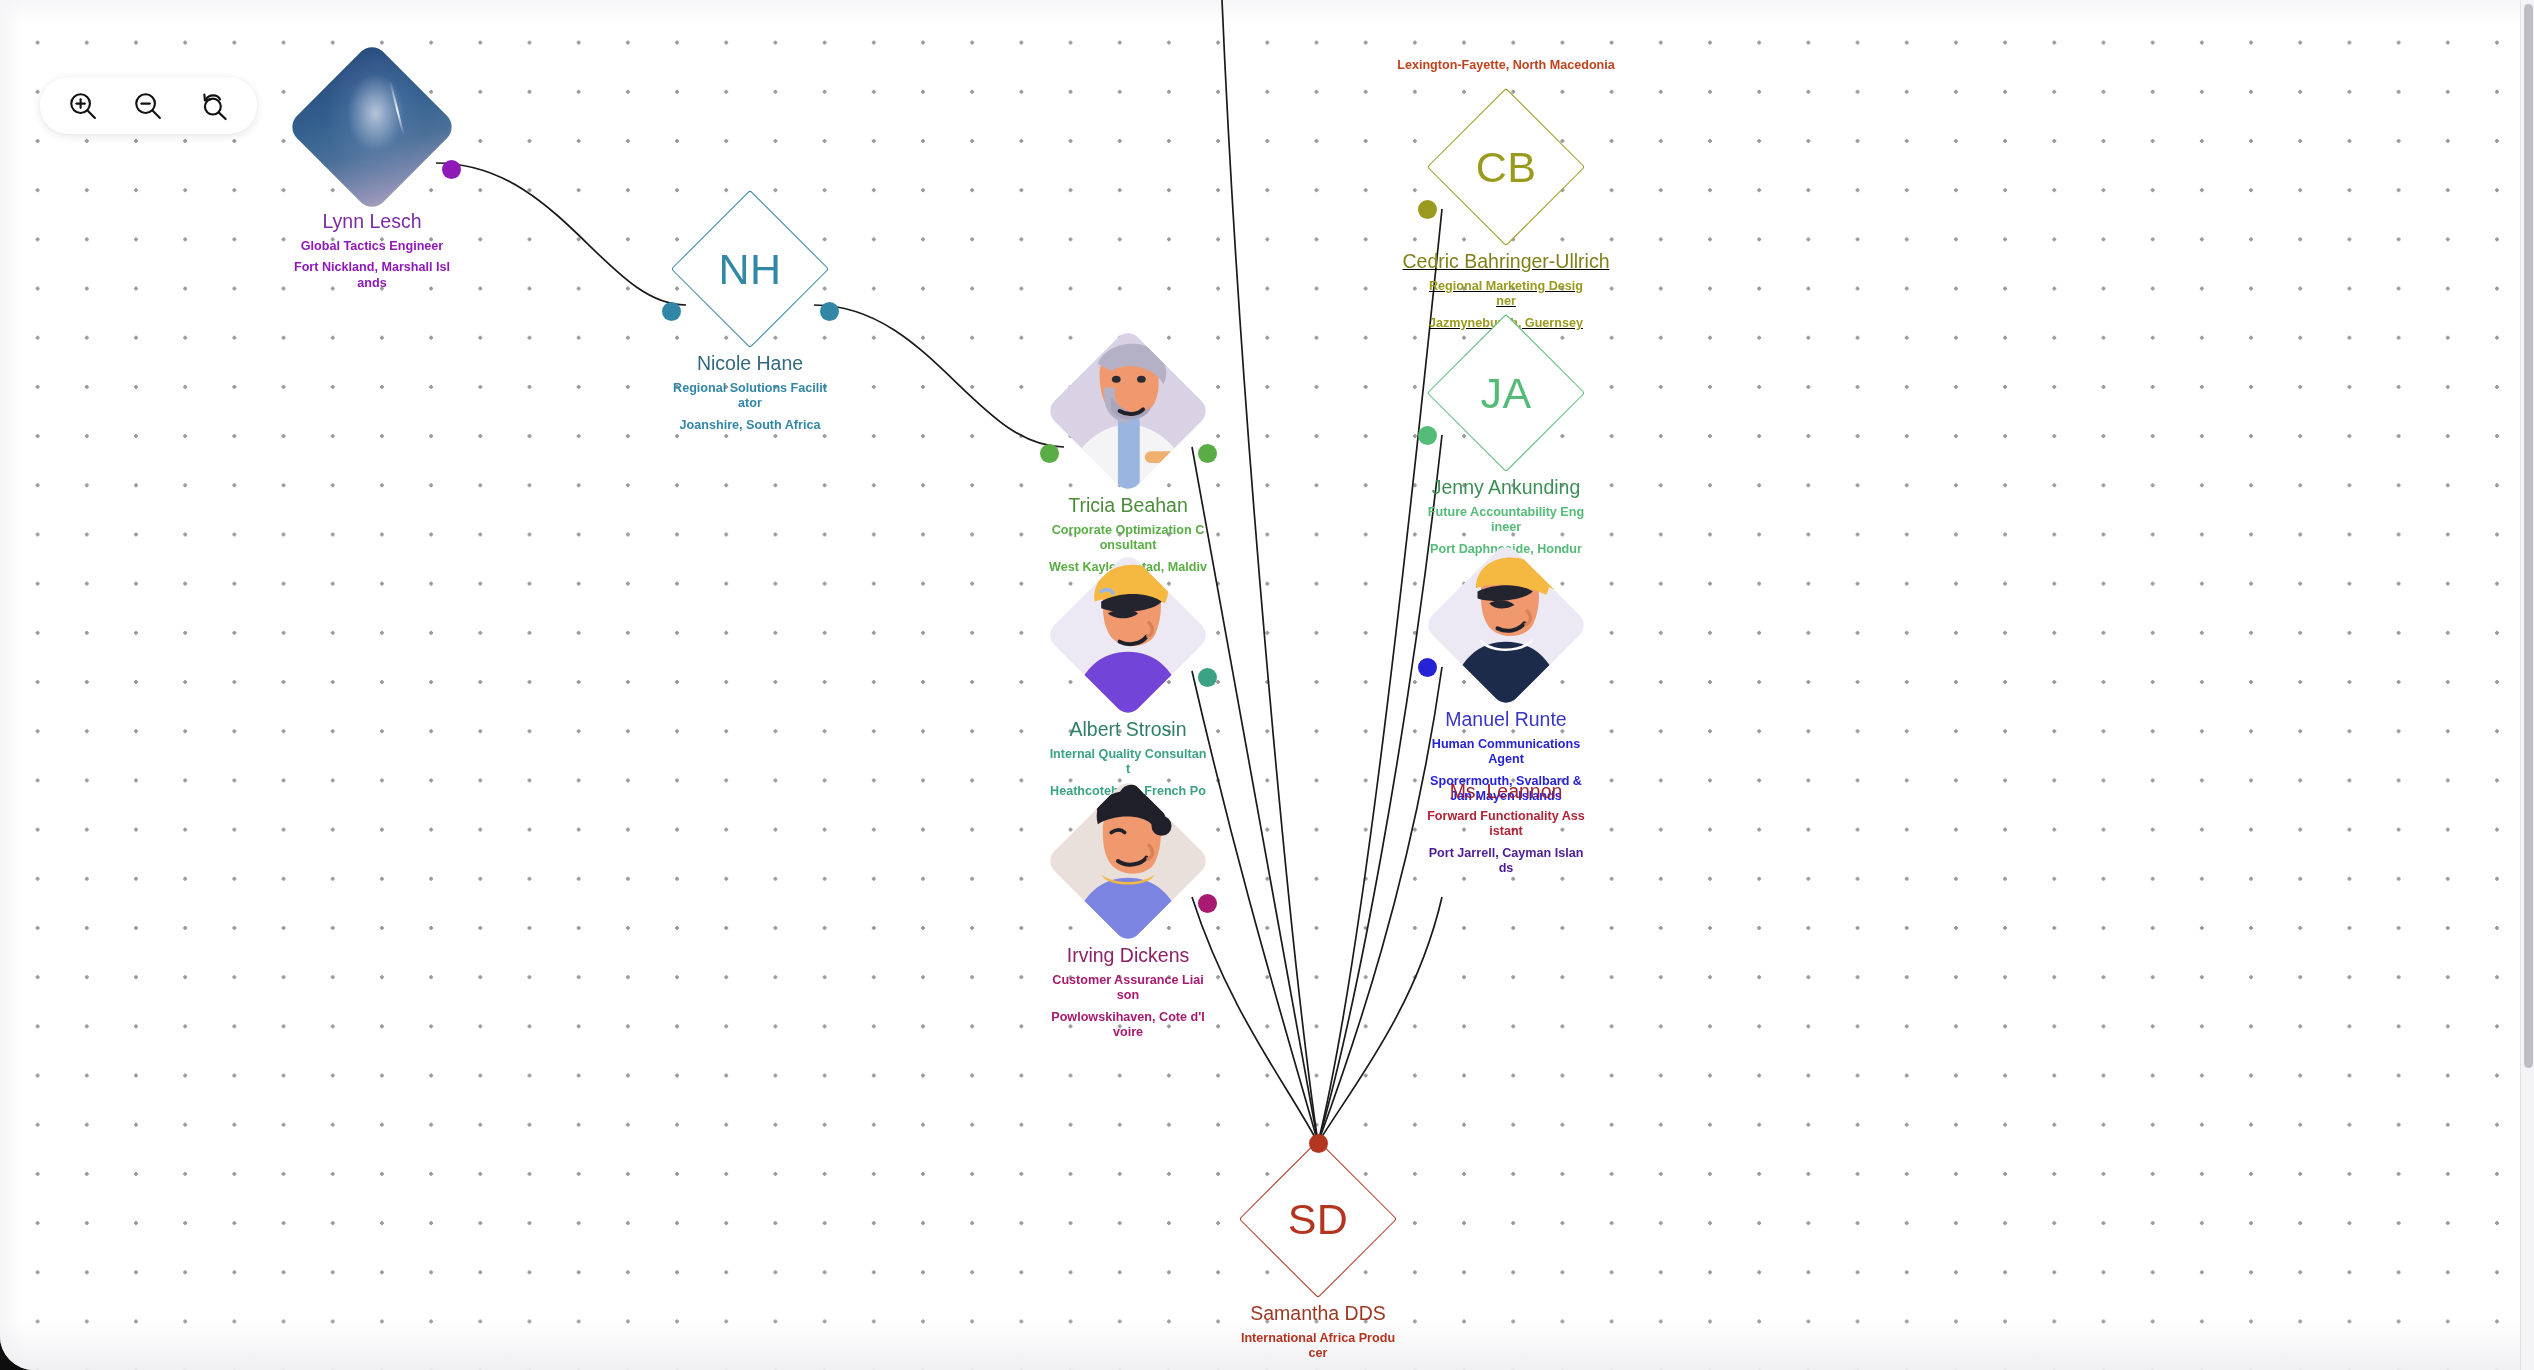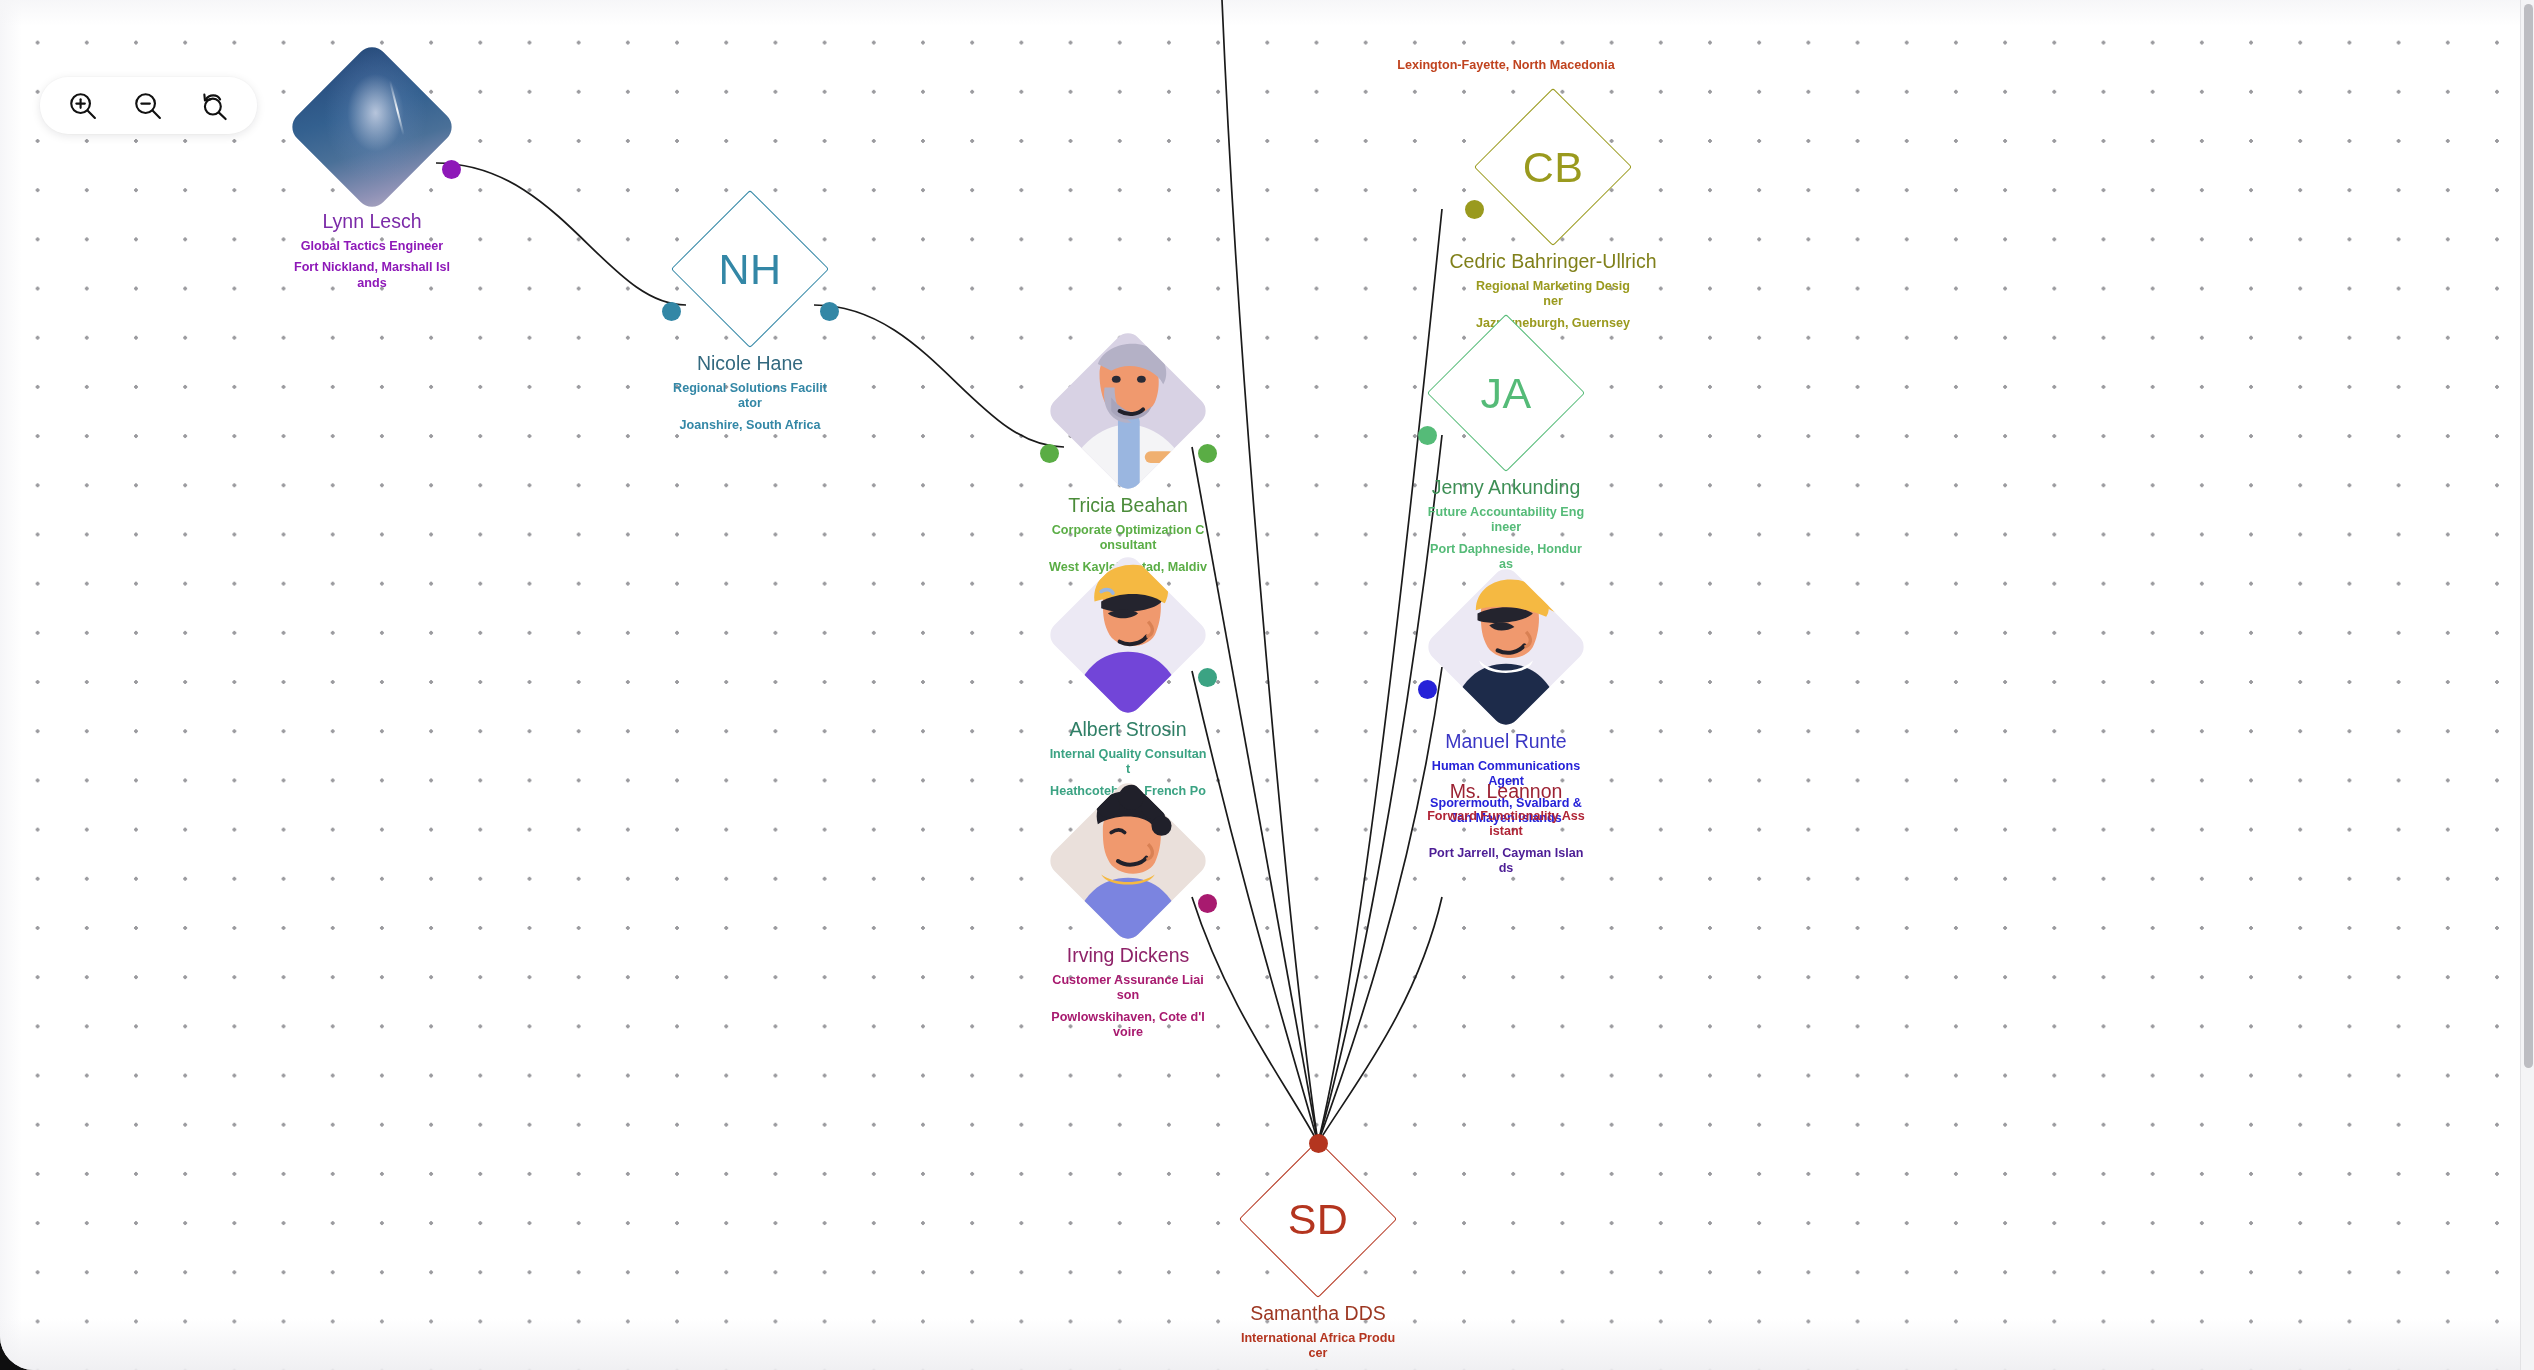--- a/index.html
+++ b/index.html
@@ -323,41 +323,41 @@
                   <path d="M62 40 C 66 44 65 48 61 49" stroke="#d98154" stroke-width="2" fill="none"></path>
                 </svg>
               </div>
             </div>
             <div class="port port-right" style="top:112px;background:#a81a6f"></div>
           </div>
           <div class="node-name" style="color:#8e2268">Irving Dickens</div>
           <div class="node-role" style="color:#a81a6f">Customer Assurance Liaison</div>
           <div class="node-loc" style="color:#a81a6f">Powlowskihaven, Cote d'Ivoire</div>
         </div>
-        <div class="node" style="left: 1553px; top: 88px;">
+        <div class="node" style="left: 1506px; top: 88px; text-decoration: underline;">
           <div class="diamond-wrap" style="color:#9a9a1e">
             <div class="diamond-outline"></div>
             <div class="initials" style="color:#9a9a1e">CB</div>
             <div class="port port-left" style="top:112px;background:#9a9a1e"></div>
           </div>
           <div class="node-name" style="color:#80801a">Cedric Bahringer-Ullrich</div>
           <div class="node-role" style="color:#9a9a1e">Regional Marketing Designer</div>
           <div class="node-loc" style="color:#9a9a1e">Jazmyneburgh, Guernsey</div>
         </div>
         <div class="node" style="left: 1506px; top: 314px;">
           <div class="diamond-wrap" style="color:#55bb78">
             <div class="diamond-outline"></div>
             <div class="initials" style="color:#55bb78">JA</div>
             <div class="port port-left" style="top:112px;background:#55bb78"></div>
           </div>
           <div class="node-name" style="color:#3d8f55">Jenny Ankunding</div>
           <div class="node-role" style="color:#55bb78">Future Accountability Engineer</div>
           <div class="node-loc" style="color:#55bb78">Port Daphneside, Honduras</div>
         </div>
-        <div class="node" style="left: 1506px; top: 568px;">
+        <div class="node" style="left: 1506px; top: 546px;">
           <div class="diamond-wrap" style="color:#2622d8">
             <div class="avatar-clip">
               <div class="avatar-inner">
                 <svg viewBox="0 0 100 100">
                   <rect width="100" height="100" fill="#ece9f4"></rect>
                   <path d="M14 100 C 20 70 34 60 50 60 C 66 60 80 70 86 100 Z" fill="#1d2b4a"></path>
                   <path d="M34 58 C 42 66 58 66 66 58 C 64 68 36 68 34 58 Z" fill="#ffffff"></path>
                   <path d="M35 30 C 35 16 50 10 62 16 C 72 21 71 40 66 50 C 60 60 42 58 38 48 C 35 42 35 35 35 30 Z" fill="#f0996e"></path>
                   <path d="M32 28 C 32 12 50 6 64 12 C 74 16 78 26 74 32 C 62 26 42 24 32 28 Z" fill="#f5b942"></path>
                   <path d="M33 30 C 43 25 58 25 66 30 C 60 36 40 37 33 34 Z" fill="#24242e"></path>

